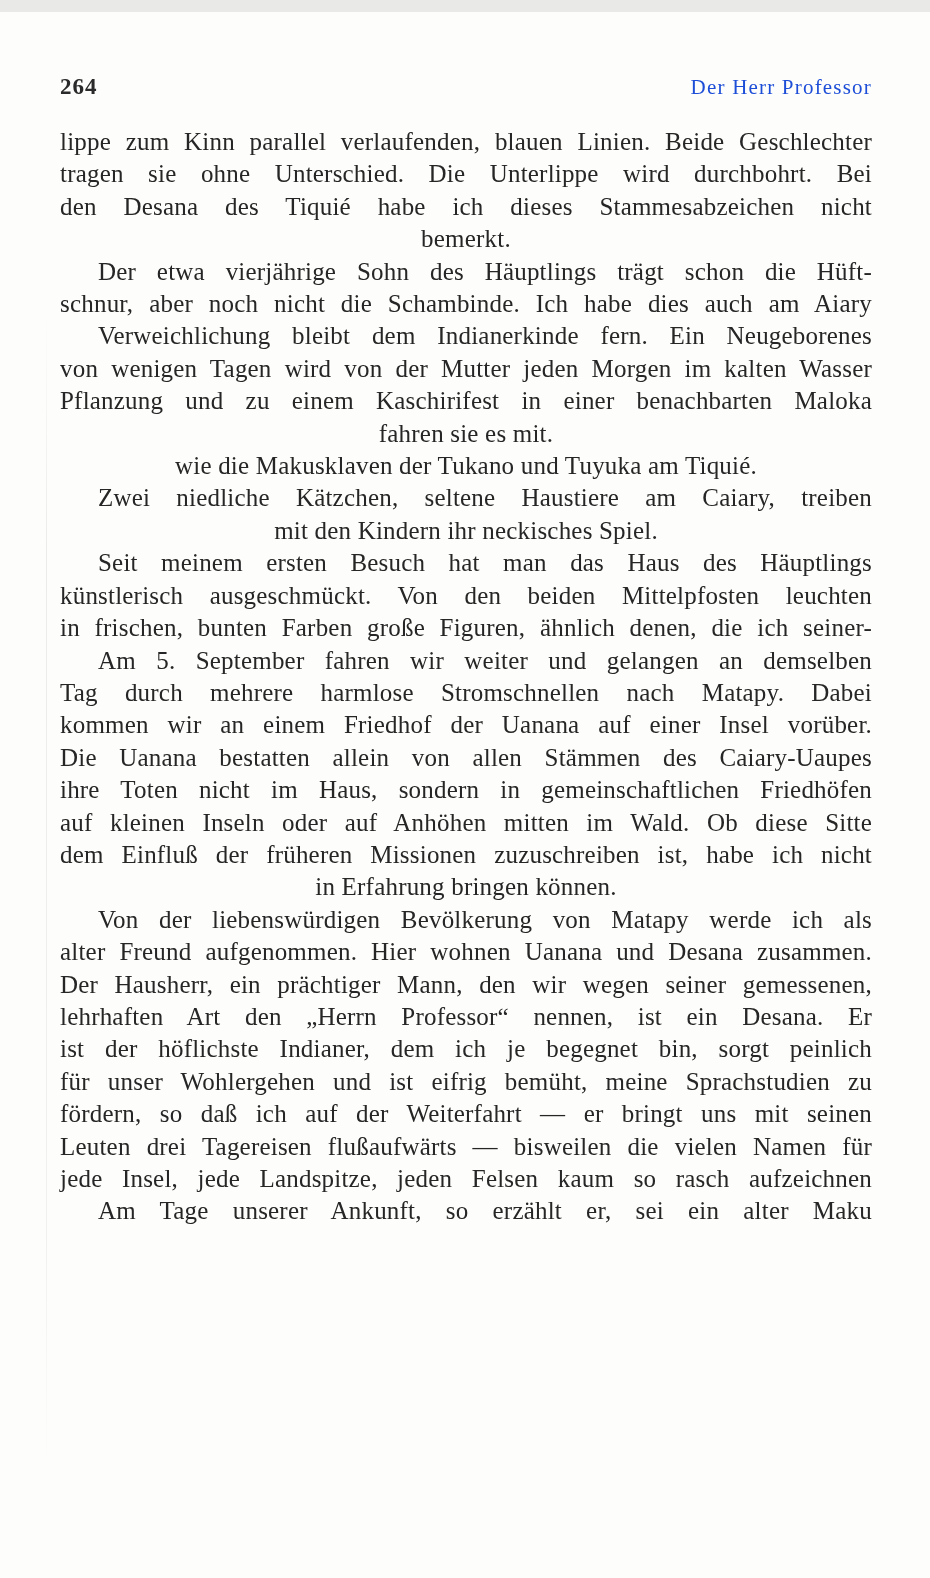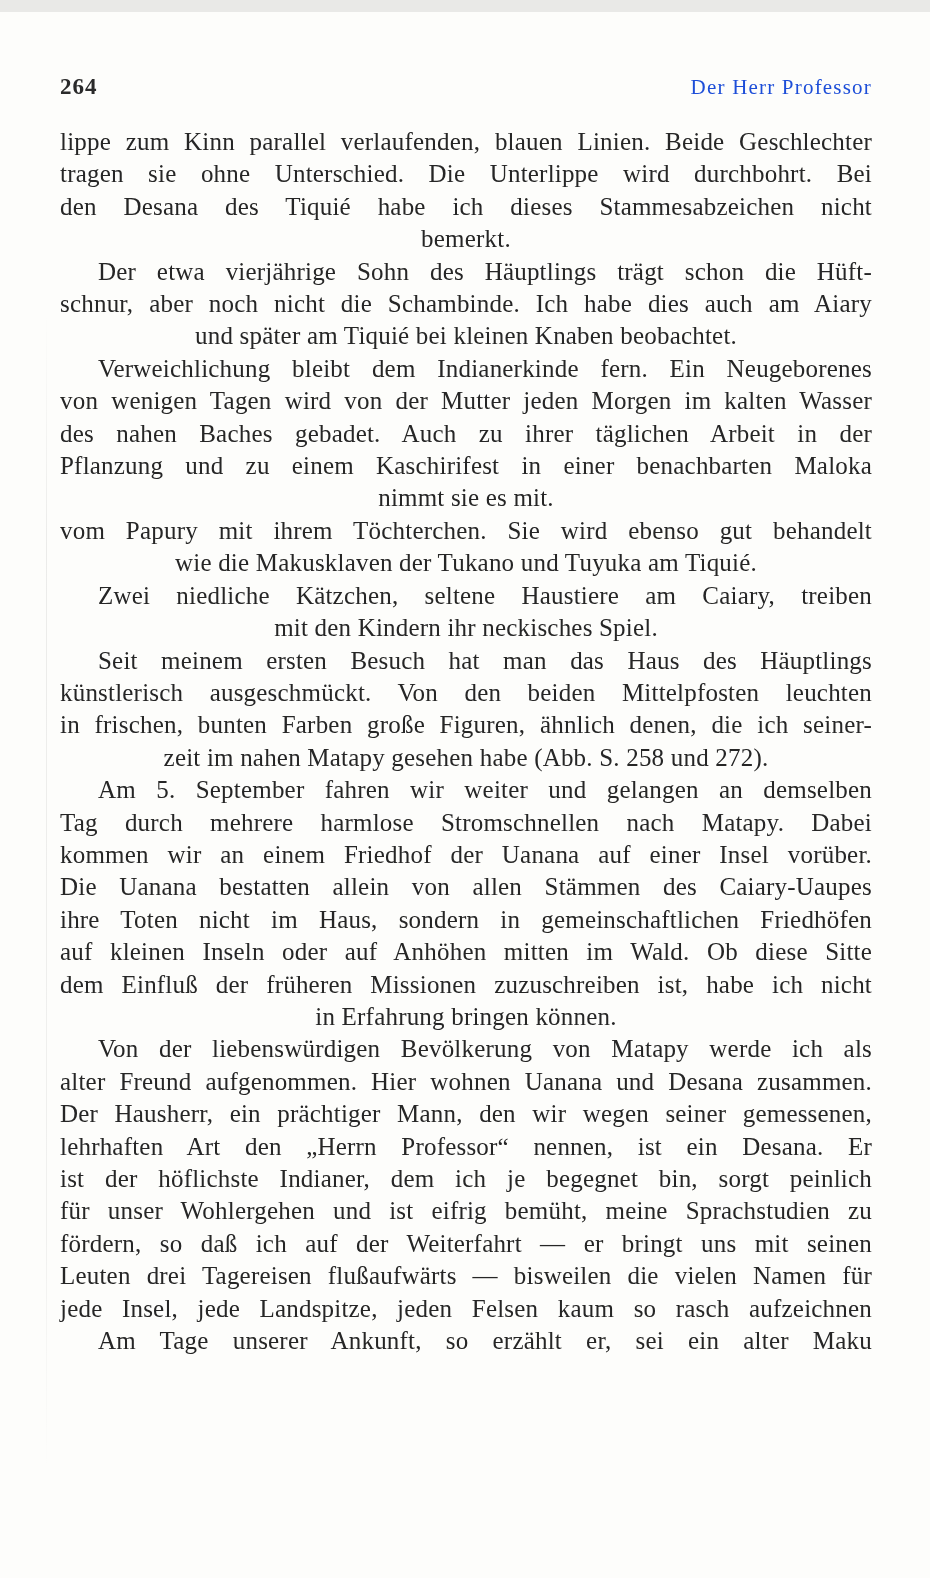--- a/index.html
+++ b/index.html
@@ -84,42 +84,38 @@
 
   <p class="paragraph">
         <span class="line just">lippe zum Kinn parallel verlaufenden, blauen Linien. Beide Geschlechter</span>
         <span class="line just">tragen sie ohne Unterschied. Die Unterlippe wird durchbohrt. Bei</span>
         <span class="line just">den Desana des Tiquié habe ich dieses Stammesabzeichen nicht</span>
         <span class="line">bemerkt.</span>
       </p>
       <p class="paragraph">
         <span class="line indent just">Der etwa vierjährige Sohn des Häuptlings trägt schon die Hüft-</span>
         <span class="line just">schnur, aber noch nicht die Schambinde. Ich habe dies auch am Aiary</span>
-        <span class="line">und später am Tiquié bei kleinen Knaben beobachtet.</span>
       </p>
       <p class="paragraph">
         <span class="line indent just">Verweichlichung bleibt dem Indianerkinde fern. Ein Neugeborenes</span>
         <span class="line just">von wenigen Tagen wird von der Mutter jeden Morgen im kalten Wasser</span>
-        <span class="line just">des nahen Baches gebadet. Auch zu ihrer täglichen Arbeit in der</span>
         <span class="line just">Pflanzung und zu einem Kaschirifest in einer benachbarten Maloka</span>
-        <span class="line">nimmt sie es mit.</span>
+        <span class="line">fahren sie es mit.</span>
       </p>
       <p class="paragraph">
-        <span class="line just">vom Papury mit ihrem Töchterchen. Sie wird ebenso gut behandelt</span>
         <span class="line">wie die Makusklaven der Tukano und Tuyuka am Tiquié.</span>
       </p>
       <p class="paragraph">
         <span class="line indent just">Zwei niedliche Kätzchen, seltene Haustiere am Caiary, treiben</span>
         <span class="line">mit den Kindern ihr neckisches Spiel.</span>
       </p>
       <p class="paragraph">
         <span class="line indent just">Seit meinem ersten Besuch hat man das Haus des Häuptlings</span>
         <span class="line just">künstlerisch ausgeschmückt. Von den beiden Mittelpfosten leuchten</span>
         <span class="line just">in frischen, bunten Farben große Figuren, ähnlich denen, die ich seiner-</span>
-        <span class="line">zeit im nahen Matapy gesehen habe (Abb. S. 258 und 272).</span>
       </p>
       <p class="paragraph">
         <span class="line indent just">Am 5. September fahren wir weiter und gelangen an demselben</span>
         <span class="line just">Tag durch mehrere harmlose Stromschnellen nach Matapy. Dabei</span>
         <span class="line just">kommen wir an einem Friedhof der Uanana auf einer Insel vorüber.</span>
         <span class="line just">Die Uanana bestatten allein von allen Stämmen des Caiary-Uaupes</span>
         <span class="line just">ihre Toten nicht im Haus, sondern in gemeinschaftlichen Friedhöfen</span>
         <span class="line just">auf kleinen Inseln oder auf Anhöhen mitten im Wald. Ob diese Sitte</span>
         <span class="line just">dem Einfluß der früheren Missionen zuzuschreiben ist, habe ich nicht</span>
         <span class="line">in Erfahrung bringen können.</span>

